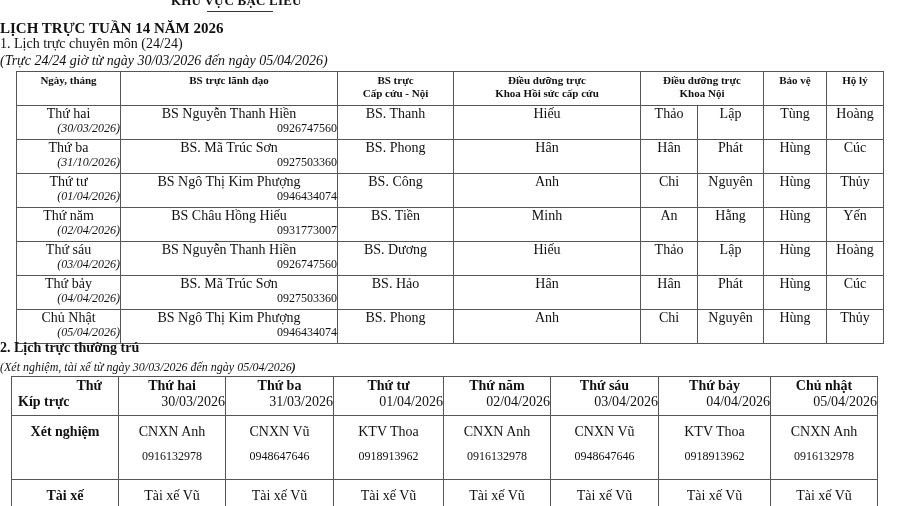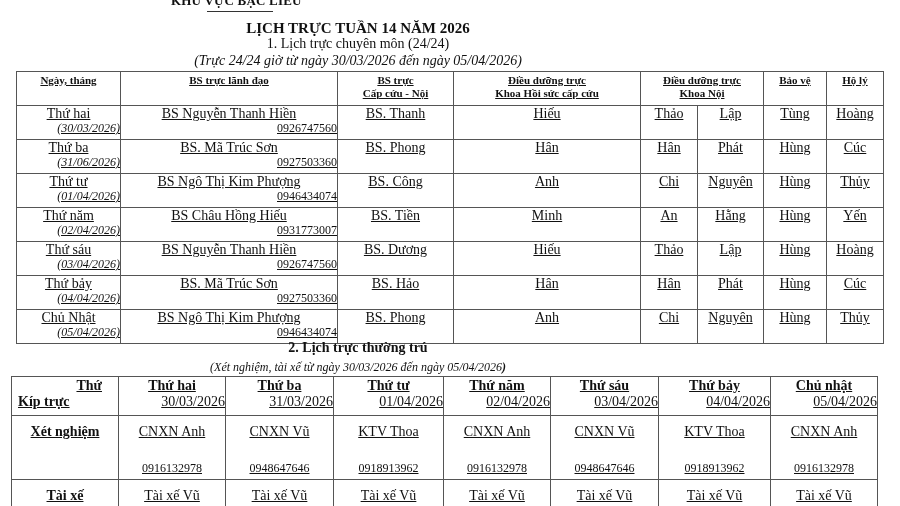--- a/index.html
+++ b/index.html
@@ -10,51 +10,51 @@
   }
   .org {
     position: absolute; left: 171px; top: -7px; font-weight: bold; font-size: 13px;
     letter-spacing: 0.2px; white-space: nowrap;
   }
   .org-underline {
     position: absolute; left: 207px; top: 11px; width: 66px; height: 0;
     border-top: 1px solid #333;
   }
   .title {
-    position: absolute; left: 0; width: 716px; text-align: center; white-space: nowrap;
+    position: absolute; left: 0; width: 716px; text-align: left; white-space: nowrap;
   }
   .t-main { top: 20px; font-weight: bold; font-size: 15px; }
   .t-sub1 { top: 36px; font-weight: normal; font-size: 14px; }
   .t-note1 { top: 53px; font-style: italic; font-size: 14px; }
   .t-sub2 { top: 340px; font-weight: bold; font-size: 14px; }
   .t-note2 { top: 360px; font-style: italic; font-size: 12px; }
   .t-note2 .paren-bold { font-weight: bold; font-style: italic; }
 
-  table { border-collapse: collapse; position: absolute; table-layout: fixed; text-decoration: underline; }
+  table { border-collapse: collapse; position: absolute; table-layout: fixed; }
   td, th { border: 1px solid #555; padding: 0; text-align: center; vertical-align: top; }
 
   
   #t1 { left: 16px; top: 71px; width: 867px; }
   #t1 th { font-size: 11px; font-weight: bold; line-height: 13px; height: 31px; padding-top: 2px; }
   #t1 td { height: 33px; font-size: 14px; line-height: 16px; }
   #t1 td .sub { font-size: 12px; line-height: 13px; display: block; text-align: right; }
   #t1 td .date { font-style: italic; }
   #t1 td .main { display: block; }
 
   
   #t2 { left: 11px; top: 376px; width: 866px; }
   #t2 th { font-size: 14px; line-height: 16px; height: 37px; padding-top: 1px; font-weight: normal; }
   #t2 th .day { font-weight: bold; display: block; }
   #t2 th .d { display: block; text-align: right; }
   #t2 th.corner { text-align: left; padding-left: 6px; font-weight: bold; }
   #t2 th.corner .c1 { display: block; text-align: right; padding-right: 16px; }
   #t2 th.corner .c2 { display: block; }
   #t2 td { font-size: 14px; height: 55px; padding-top: 8px; line-height: 16px; }
   #t2 td.rowlabel { font-weight: bold; }
-  #t2 td .phone { display: block; font-size: 12px; margin-top: 20px; }
+  #t2 td .phone { display: block; font-size: 12px; margin-top: 8px; }
   #t2 tr.last td { height: 60px; }
 </style>
 </head>
 <body>
 
 <div class="org">KHU VỰC BẠC LIÊU</div>
 <div class="org-underline"></div>
 
 <div class="title t-main">LỊCH TRỰC TUẦN 14 NĂM 2026</div>
 <div class="title t-sub1">1. Lịch trực chuyên môn (24/24)</div>
@@ -104,21 +104,21 @@
         <td>BS. Thanh</td>
         <td>Hiếu</td>
         <td>Thảo</td>
         <td>Lập</td>
         <td>Tùng</td>
         <td>Hoàng</td>
       </tr>
       <tr>
         <td>
           <span class="main">Thứ ba</span>
-          <span class="sub date">(31/06/2026)</span>
+          <span class="sub date">(31/10/2026)</span>
         </td>
         <td>
           <span class="main">BS. Mã Trúc Sơn</span>
           <span class="sub">0927503360</span>
         </td>
         <td>BS. Phong</td>
         <td>Hân</td>
         <td>Hân</td>
         <td>Phát</td>
         <td>Hùng</td>

